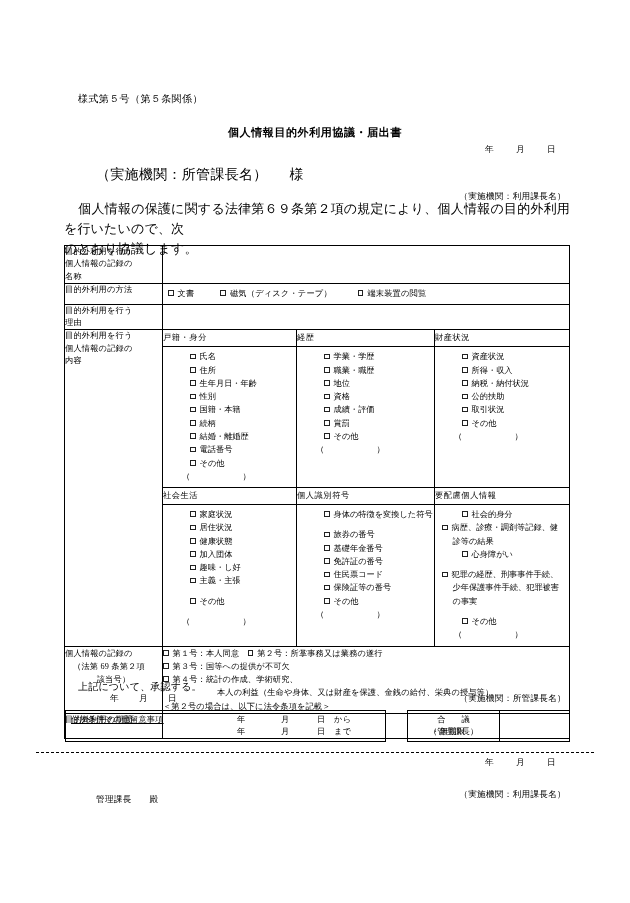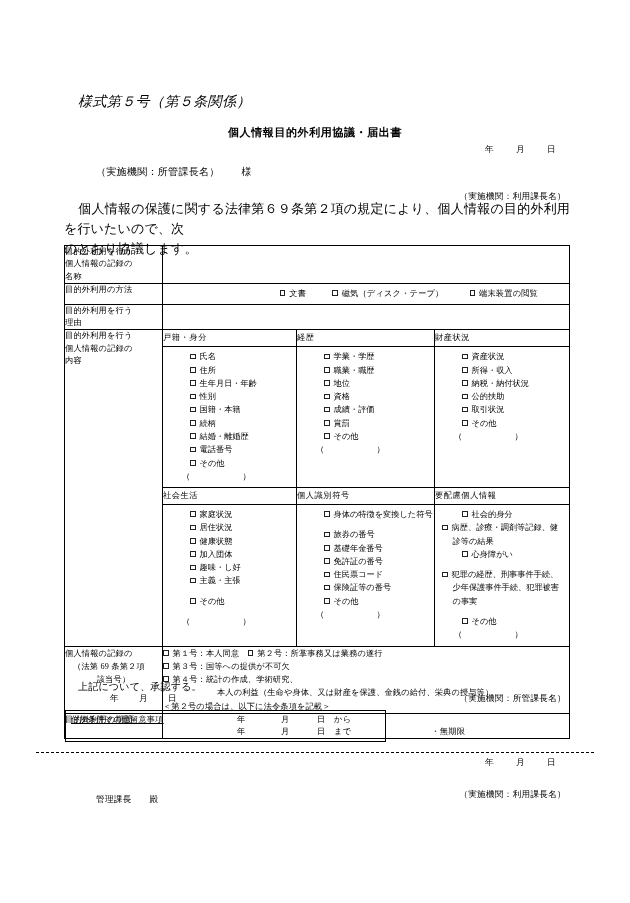--- a/index.html
+++ b/index.html
@@ -19,23 +19,22 @@
   }
   .page {
     position: absolute;
     left: 0; top: 0;
     width: 630px; height: 903px;
   }
   
   .form-no {
     position: absolute;
     left: 78px; top: 92px;
-    font-size: 14px;
+    font-size: 10px;
     letter-spacing: 0.4px;
-    font-style: italic;
   }
   .doc-title {
     position: absolute;
     left: 0; top: 125px;
     width: 630px;
     text-align: center;
     font-size: 11px;
     font-weight: bold;
     letter-spacing: 0.6px;
   }
@@ -46,21 +45,21 @@
     text-align: right;
     font-size: 8.6px;
     letter-spacing: 0.4px;
   }
   .date-line-top span { display: inline-block; }
   .d-y { margin-right: 22px; }
   .d-m { margin-right: 22px; }
   .addressee {
     position: absolute;
     left: 96px; top: 165px;
-    font-size: 10px;
+    font-size: 14px;
     letter-spacing: 0.3px;
   }
   .addressee .sama { margin-left: 22px; }
   .applicant {
     position: absolute;
     left: 0; top: 190px;
     width: 566px;
     text-align: right;
     font-size: 8.6px;
     letter-spacing: 0.3px;
@@ -92,21 +91,21 @@
   }
   .lbl {
     width: 98px;
     padding: 3px 4px 3px 5px;
     line-height: 1.5;
     letter-spacing: 0.2px;
   }
   .lbl-mid {
     vertical-align: middle;
   }
-  .cellpad { padding: 3px 5px; text-align: right; }
+  .cellpad { padding: 3px 5px; }
 
   
   .cb {
     display: inline-block;
     width: 5.6px; height: 5.6px;
     border: 1px solid #222;
     margin-right: 4px;
     vertical-align: 0px;
     box-sizing: border-box;
   }
@@ -438,20 +437,27 @@
 
   <div class="approve1">上記について、承認する。</div>
   <div class="approve-date">
     <span class="d-y">年</span><span class="d-m">月</span><span>日</span>
   </div>
   <div class="approve-sign">（実施機関：所管課長名）</div>
 
   <div class="box-notes">
     <span>付加条件その他留意事項</span>
   </div>
+  <div class="box-kaigi">
+    <div class="kg-left">
+      <span class="k1">合　議</span>
+      <span>（管理課長）</span>
+    </div>
+    <div class="kg-right"></div>
+  </div>
 
   <div class="divider"></div>
 
   <div class="date-line-bot">
     <span class="d-y">年</span><span class="d-m">月</span><span>日</span>
   </div>
   <div class="addressee2">
     <span>管理課長</span><span class="sama">殿</span>
   </div>
   <div class="applicant2">（実施機関：利用課長名）</div>

